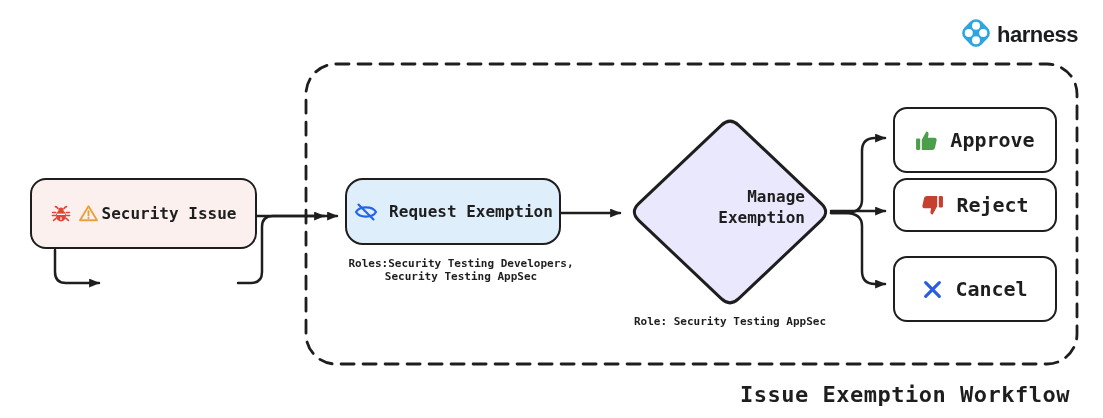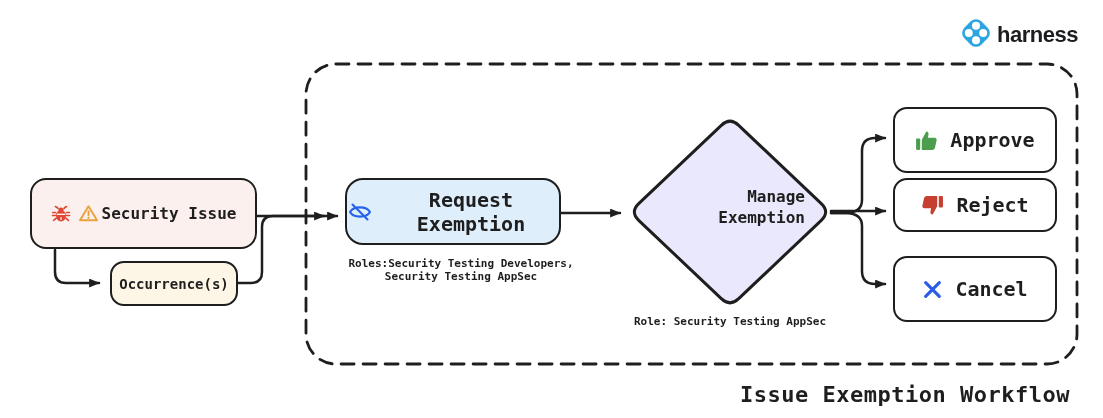--- a/index.html
+++ b/index.html
@@ -42,21 +42,21 @@
 
   .occurrence {
     left: 110px; top: 261px; width: 128px; height: 45px;
     border-width: 2px; border-radius: 14px; background: var(--occurrence-bg);
     font-size: 14px;
   }
 
   .request {
     left: 345px; top: 178px; width: 216px; height: 67px;
     border-radius: 18px; background: var(--request-bg);
-    gap: 10px; font-size: 20px; text-align: center;
+    gap: 10px; font-size: 16px;
   }
 
   .roles-note {
     position: absolute; left: 341px; top: 257px; width: 240px;
     font-size: 11px; line-height: 13px; text-align: center; font-weight: bold;
   }
 
   .diamond-label {
     position: absolute; left: 655px; top: 186px; width: 150px;
     text-align: right; font-size: 16px; line-height: 21px; font-weight: bold;
@@ -151,23 +151,20 @@
         <svg width="21" height="19" viewBox="0 0 21 19">
           <path d="M10.5 2.2 L19 16.3 H2 Z" fill="none" stroke="var(--warning-orange)" stroke-width="1.9" stroke-linejoin="round"></path>
           <path d="M10.5 7.2 V11.4" stroke="var(--warning-orange)" stroke-width="1.9" stroke-linecap="round"></path>
           <circle cx="10.5" cy="13.9" r="1.1" fill="var(--warning-orange)"></circle>
         </svg>
       </span>
     </div>
     <span>Security Issue</span>
   </div>
 
-  <div class="node occurrence">
-    <span>Occurrence(s)</span>
-  </div>
 
   <div class="node request">
     <span class="ic">
       <svg width="26" height="24" viewBox="0 0 24 24">
         <path d="M2 12 C5.5 5.8 18.5 5.8 22 12 C18.5 18.2 5.5 18.2 2 12 Z" fill="none" stroke="var(--eye-blue)" stroke-width="2.1" stroke-linejoin="round"></path>
         <path d="M4.5 4.5 L19.5 19.5" stroke="var(--eye-blue)" stroke-width="2.1" stroke-linecap="round"></path>
       </svg>
     </span>
     <span>Request Exemption</span>
   </div>

